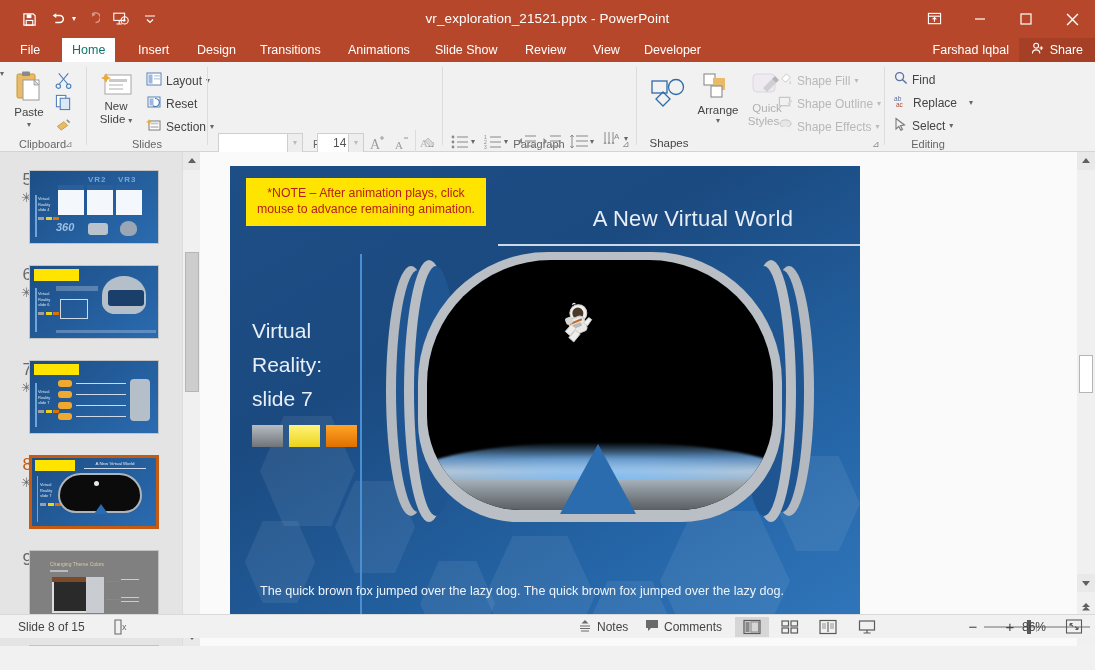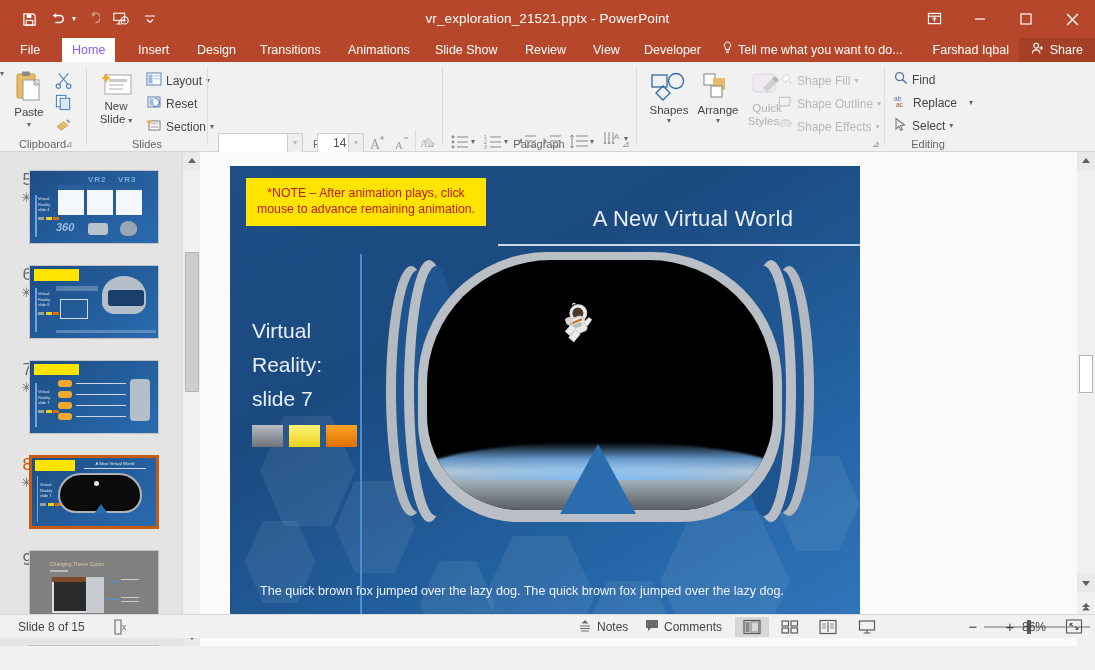--- a/index.html
+++ b/index.html
@@ -26,21 +26,21 @@
   }
   .winctl{ position:absolute; right:0; top:0; height:38px; display:flex; align-items:center;}
   .winctl .wb{ width:46px; height:38px; display:flex; align-items:center; justify-content:center; cursor:pointer;}
 
   
   #tabstrip{
     position:absolute; left:0; top:38px; width:1095px; height:24px;
     background:#b7472a; color:#fff; font-size:12.5px;
   }
   .tab{ position:absolute; top:0; height:24px; line-height:24px; padding:0 10px; cursor:pointer; white-space:nowrap;}
-  .tab.active{ background:#fff; color:#8b5cf6; }
+  .tab.active{ background:#fff; color:#0f766e; }
   #tellme{ position:absolute; top:0; height:24px; line-height:24px; font-size:12.5px; color:#fff; white-space:nowrap; display:flex; align-items:center; gap:5px;}
   #username{ position:absolute; right:86px; top:0; height:24px; line-height:24px; font-size:12.5px; color:#fff; white-space:nowrap;}
   #sharebtn{ position:absolute; right:0; top:0; height:24px; padding:0 12px; display:flex; align-items:center; gap:5px; background:#a53f25; font-size:12.5px; cursor:pointer;}
 
   
   #ribbon{
     position:absolute; left:0; top:62px; width:1095px; height:90px;
     background:#f1f1f1; border-bottom:1px solid #d4d4d4;
   }
   .rgroup{ position:absolute; top:0; height:90px; }
@@ -218,29 +218,20 @@
   <div class="tab active" style="left:62px;">Home</div>
   <div class="tab" style="left:128px;">Insert</div>
   <div class="tab" style="left:187px;">Design</div>
   <div class="tab" style="left:250px;">Transitions</div>
   <div class="tab" style="left:338px;">Animations</div>
   <div class="tab" style="left:425px;">Slide Show</div>
   <div class="tab" style="left:515px;">Review</div>
   <div class="tab" style="left:583px;">View</div>
   <div class="tab" style="left:634px;">Developer</div>
 
-  <div id="tellme" style="left:722px;">
-    <span>
-      <svg width="11" height="13" viewBox="0 0 11 13">
-          <path d="M5.5 1a3.2 3.2 0 0 1 2 5.7V8.5h-4V6.7A3.2 3.2 0 0 1 5.5 1z" fill="none" stroke="#fff" stroke-width="1"></path>
-          <path d="M4 10h3M4.3 11.6h2.4" stroke="#fff" stroke-width="1"></path>
-        </svg>
-    </span>
-    <span>Tell me what you want to do...</span>
-  </div>
 
   <div id="username">Farshad Iqbal</div>
 
   <div id="sharebtn">
     <span>
       <svg width="14" height="13" viewBox="0 0 15 14">
           <circle cx="5.5" cy="4" r="2.6" fill="none" stroke="#fff" stroke-width="1.2"></circle>
           <path d="M1.5 12.5c0-2.4 1.8-4 4-4s4 1.6 4 4" fill="none" stroke="#fff" stroke-width="1.2"></path>
           <path d="M11 4.5v4M9 6.5h4" stroke="#fff" stroke-width="1.2"></path>
         </svg>
@@ -484,21 +475,21 @@
   <div class="gdiv" style="left:546px; top:100px; height:26px;"></div>
   <div class="ibtn" style="left:552px; top:103px; width:22px;height:20px;">
     <svg width="20" height="14" viewBox="0 0 20 14">
         <path d="M1 2h7M1 5h7M1 8h7M1 11h7M11 2h8M11 5h8M11 8h8M11 11h8" stroke="#8a8a8a" stroke-width="1.1"></path>
       </svg>
   </div>
   <span class="caret" style="position:absolute;left:576px;top:109px;">▾</span>
   <div class="gdiv" style="left:636px;"></div>
 
   <div class="rgroup" style="left:638px;width:245px;">
-    <div class="bigbtn" style="left:8px; top:10px; width:46px;">
+    <div class="bigbtn" style="left:8px; top:16px; width:46px;gap:27px;">
       <svg width="38" height="30" viewBox="0 0 38 30">
           <rect x="2" y="3" width="15" height="12" fill="none" stroke="#2e6ca8" stroke-width="1.3"></rect>
           <circle cx="26" cy="9" r="7.5" fill="none" stroke="#2e6ca8" stroke-width="1.3"></circle>
           <path d="M13 14l7 7-7 7-7-7z" fill="none" stroke="#2e6ca8" stroke-width="1.3"></path>
         </svg>
       <span class="lbl">Shapes</span>
       <span class="caret">▾</span>
     </div>
     <div class="bigbtn" style="left:57px; top:10px; width:46px;">
       <svg width="36" height="30" viewBox="0 0 36 30">

